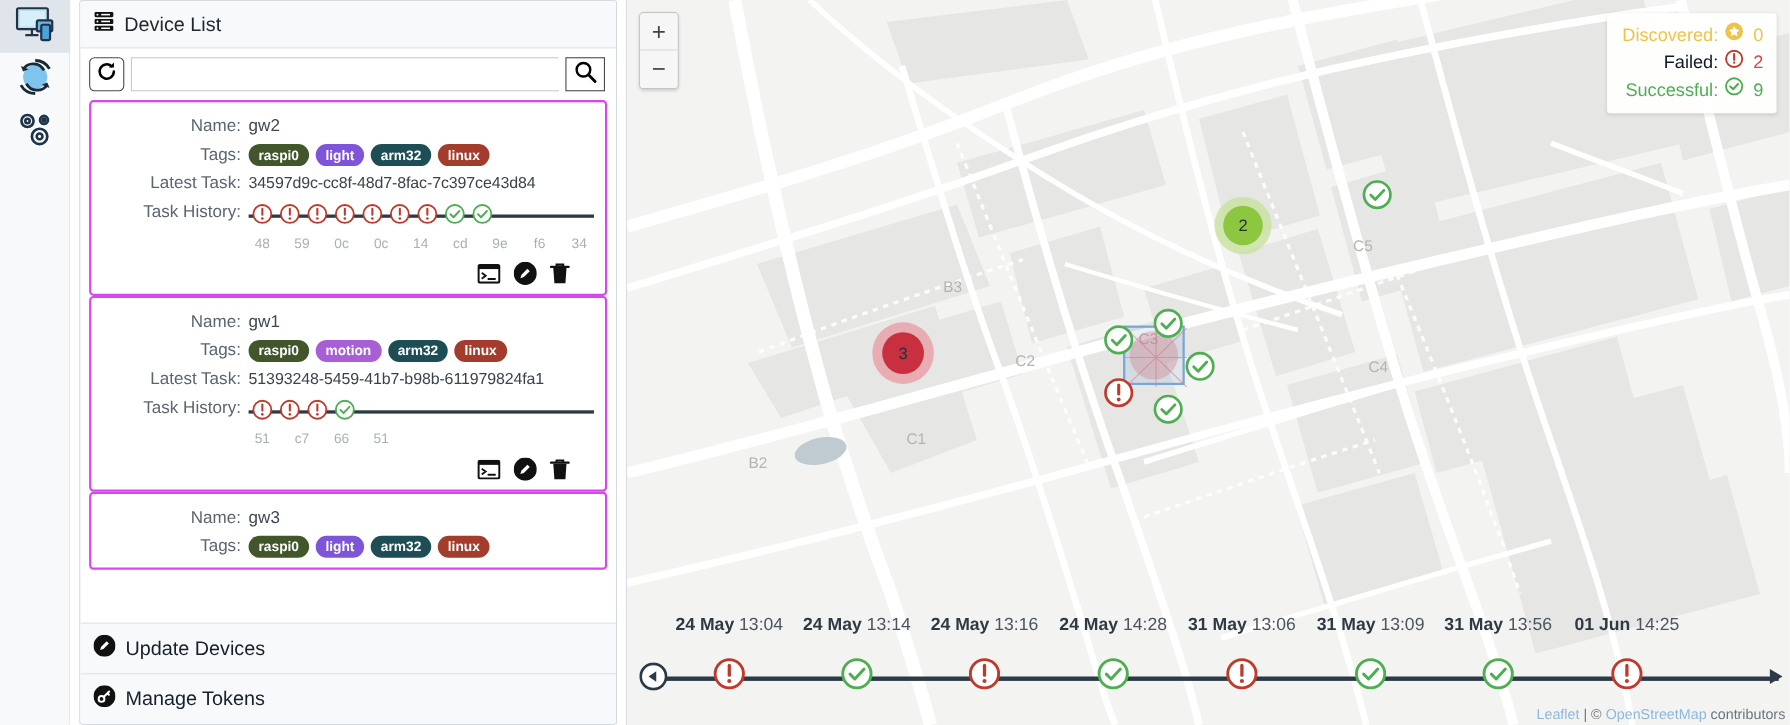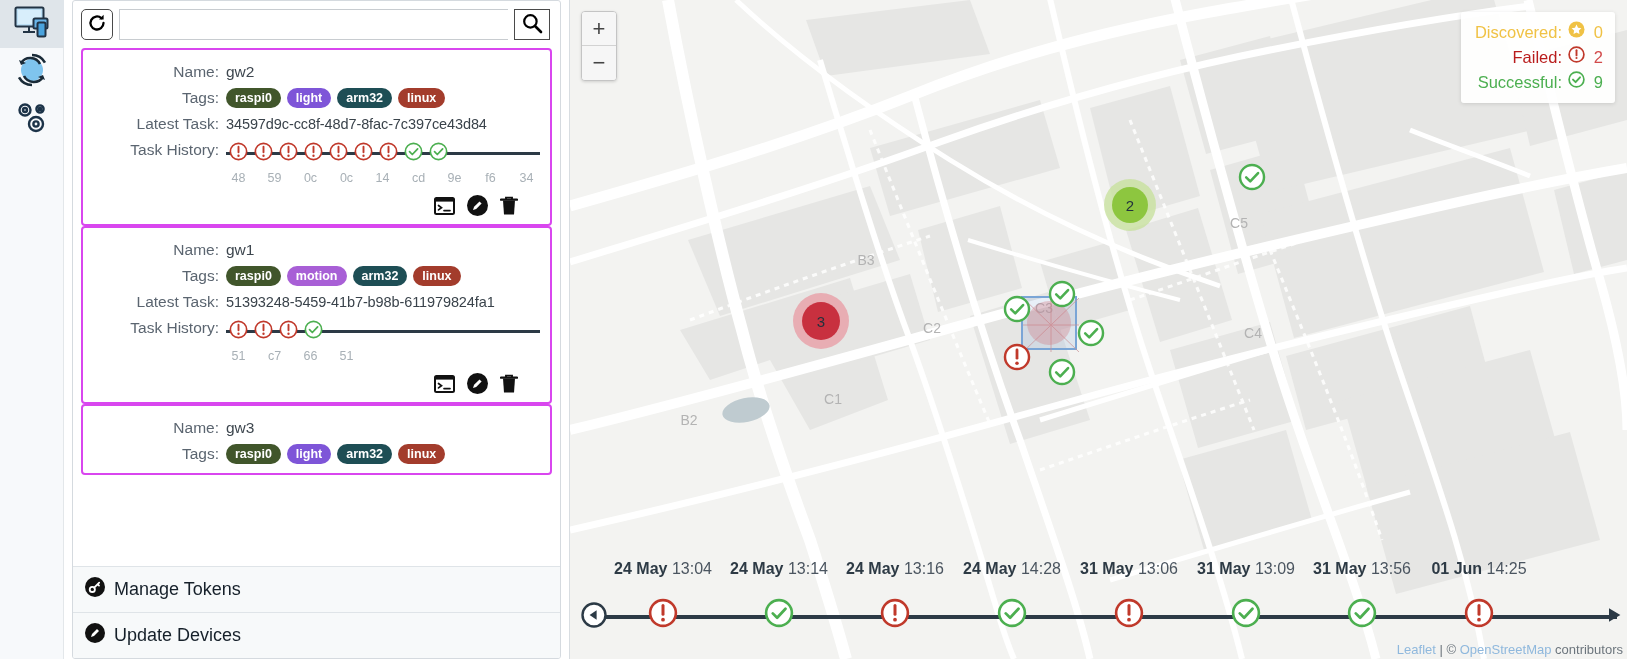--- a/index.html
+++ b/index.html
@@ -252,20 +252,40 @@
               <circle cx="23" cy="24" r="2.6"></circle>
           </g>
         </svg>
       </span>
     </div>
   </div>
 
   <div class="panel">
 
     <div class="accordion">
+      <div class="acc-head">
+        <span>
+          <svg width="19" height="19" viewBox="0 0 19 19">
+            <g fill="#111">
+              <rect x="1" y="1" width="17" height="4.6" rx="1"></rect>
+              <rect x="1" y="7.2" width="17" height="4.6" rx="1"></rect>
+              <rect x="1" y="13.4" width="17" height="4.6" rx="1"></rect>
+            </g>
+            <g fill="#fff">
+              <circle cx="3.6" cy="3.3" r=".9"></circle>
+                <circle cx="3.6" cy="9.5" r=".9"></circle>
+                <circle cx="3.6" cy="15.7" r=".9"></circle>
+              <rect x="7" y="2.6" width="8" height="1.4"></rect>
+                <rect x="7" y="8.8" width="8" height="1.4"></rect>
+                <rect x="7" y="15" width="8" height="1.4"></rect>
+            </g>
+          </svg>
+        </span>
+        <span>Device List</span>
+      </div>
 
       <div class="acc-body">
         <div class="searchbar">
           <div class="btn-sq">
             <span>
               <svg width="20" height="20" viewBox="0 0 20 20">
                 <path d="M16.5 10a6.5 6.5 0 1 1-2.1-4.8" stroke="#000" stroke-width="2.3" fill="none" stroke-linecap="round"></path>
                 <path d="M16.6 1.8v4.6h-4.6z" fill="#000"></path>
               </svg>
             </span>
@@ -504,34 +524,34 @@
                 </div>
               </div>
             </div>
           </div>
       </div>
 
       <div class="acc-foot">
         <span>
           <svg width="20" height="20" viewBox="0 0 20 20">
             <circle cx="10" cy="10" r="10" fill="#111"></circle>
-            <circle cx="7.3" cy="12.4" r="2.6" fill="none" stroke="#fff" stroke-width="1.8"></circle>
-            <path d="M9.2 10.6l5-5M12.6 7.2l1.4 1.4" stroke="#fff" stroke-width="1.8" stroke-linecap="round"></path>
+            <path d="M6 14l1-3 5-5 2 2-5 5z" fill="#fff"></path>
           </svg>
         </span>
-        <span>Manage Tokens</span>
+        <span>Update Devices</span>
       </div>
       <div class="acc-foot">
         <span>
           <svg width="20" height="20" viewBox="0 0 20 20">
             <circle cx="10" cy="10" r="10" fill="#111"></circle>
-            <path d="M6 14l1-3 5-5 2 2-5 5z" fill="#fff"></path>
+            <circle cx="7.3" cy="12.4" r="2.6" fill="none" stroke="#fff" stroke-width="1.8"></circle>
+            <path d="M9.2 10.6l5-5M12.6 7.2l1.4 1.4" stroke="#fff" stroke-width="1.8" stroke-linecap="round"></path>
           </svg>
         </span>
-        <span>Update Devices</span>
+        <span>Manage Tokens</span>
       </div>
     </div>
   </div>
 
   <div class="map">
     <svg id="map-bg" width="1057" height="659" viewBox="0 0 1057 659" style="position:absolute;left:0;top:0;">
       <rect width="1057" height="659" fill="#f3f3f1"></rect>
       <g fill="#e6e6e4">
         <polygon points="118,240 300,186 330,260 150,316"></polygon>
         <polygon points="110,330 280,278 318,400 240,430 200,360 140,380"></polygon>
@@ -594,21 +614,21 @@
         <span style="color:#f0c245">Discovered:</span>
         <span>
           <svg width="17" height="17" viewBox="0 0 17 17">
               <circle cx="8.5" cy="8.5" r="8" fill="#f0c245"></circle>
               <path d="M8.5 3.6l1.5 3.1 3.4.5-2.5 2.4.6 3.4-3-1.6-3 1.6.6-3.4-2.5-2.4 3.4-.5z" fill="#fff"></path>
             </svg>
         </span>
         <span class="st-num" style="color:#f0c245">0</span>
       </div>
       <div class="st-row">
-        <span style="color:#b91c1c">Failed:</span>
+        <span style="color:#0f172a">Failed:</span>
         <span>
           <svg width="17" height="17" viewBox="0 0 17 17">
               <circle cx="8.5" cy="8.5" r="7.4" fill="#fff" stroke="#c0392b" stroke-width="1.7"></circle>
               <path d="M8.5 4.2v5.2" stroke="#c0392b" stroke-width="1.9" stroke-linecap="round"></path>
               <circle cx="8.5" cy="12" r="1.05" fill="#c0392b"></circle>
             </svg>
         </span>
         <span class="st-num" style="color:#d24b4b">2</span>
       </div>
       <div class="st-row">

